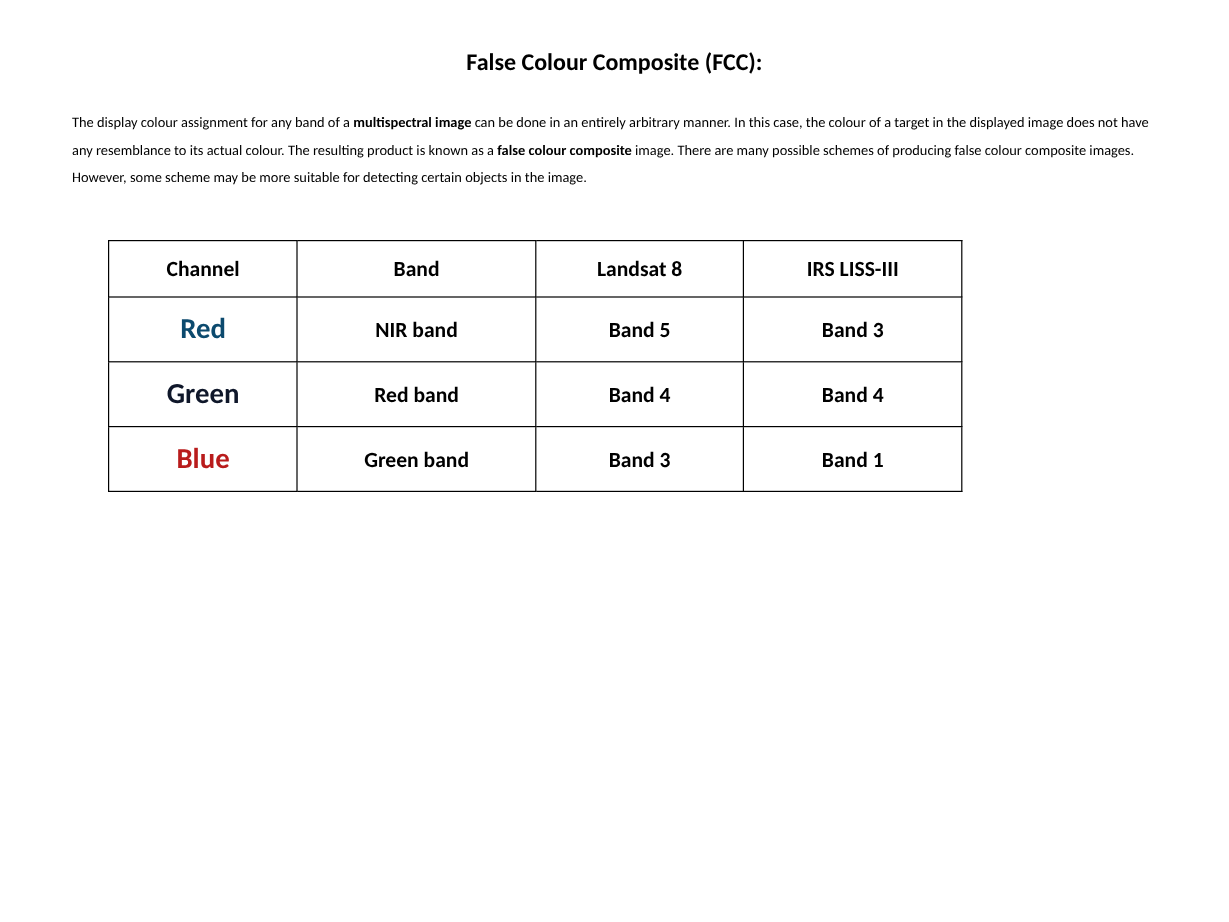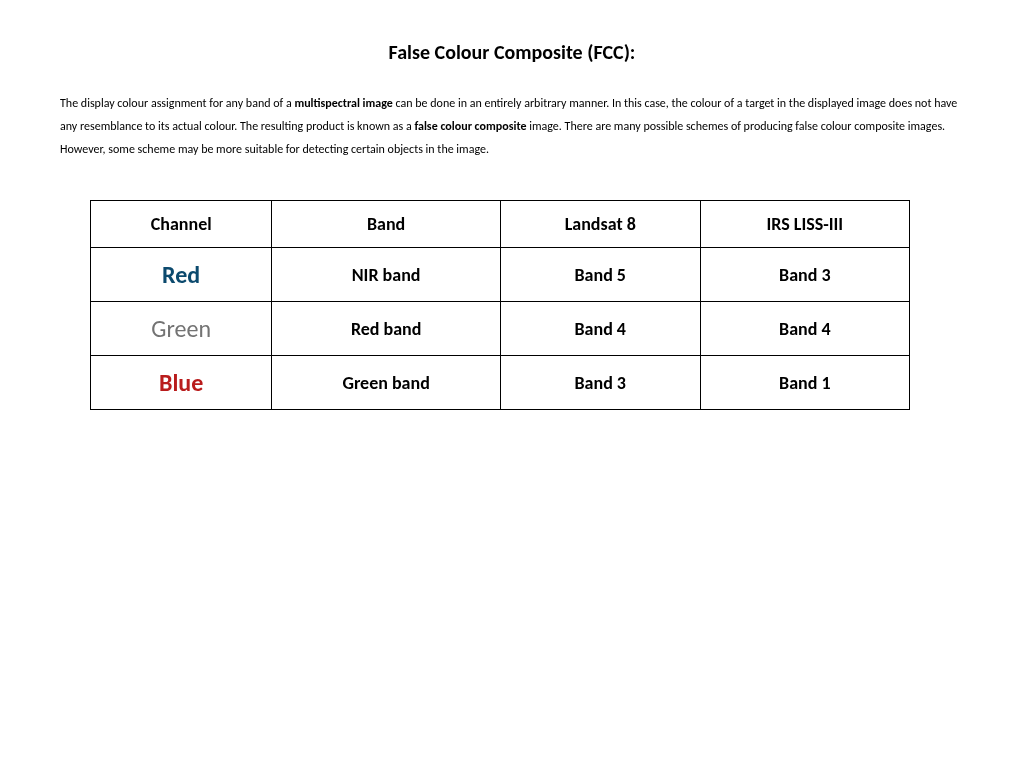--- a/index.html
+++ b/index.html
@@ -34,21 +34,21 @@
     .body-text .bold {
       font-weight: bold;
     }
 
     .table-container {
       margin: 10px 30px;
     }
 
     table {
       border-collapse: collapse;
-      width: 820px;
+      width: 712px;
     }
 
     table th, table td {
       border: 1px solid #000000;
       padding: 12px 20px;
       text-align: center;
       font-size: 18px;
       font-weight: bold;
     }
 
@@ -57,22 +57,22 @@
       background: #ffffff;
     }
 
     .channel-red {
       color: #0c4a6e;
       font-weight: bold;
       font-size: 24px;
     }
 
     .channel-green {
-      color: #737373;
-      font-weight: normal;
+      color: #0f172a;
+      font-weight: bold;
       font-size: 24px;
     }
 
     .channel-blue {
       color: #b91c1c;
       font-weight: bold;
       font-size: 24px;
     }
 
     .bold-cell {

